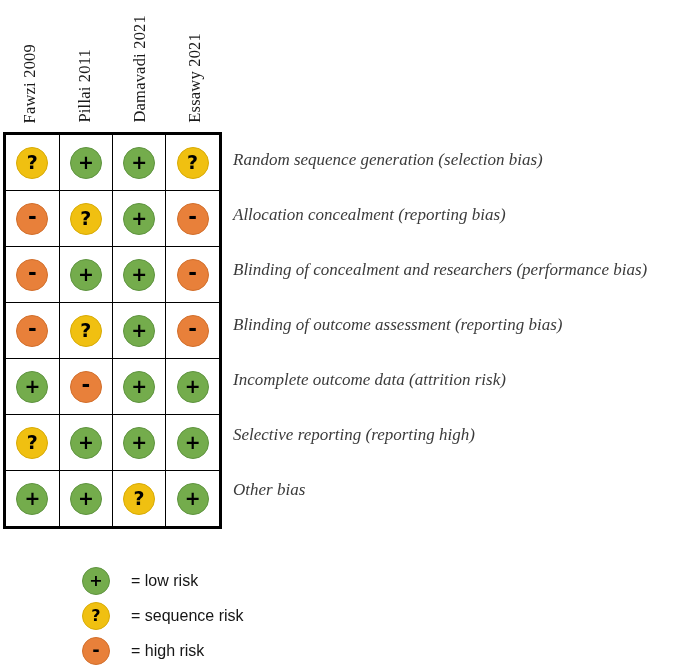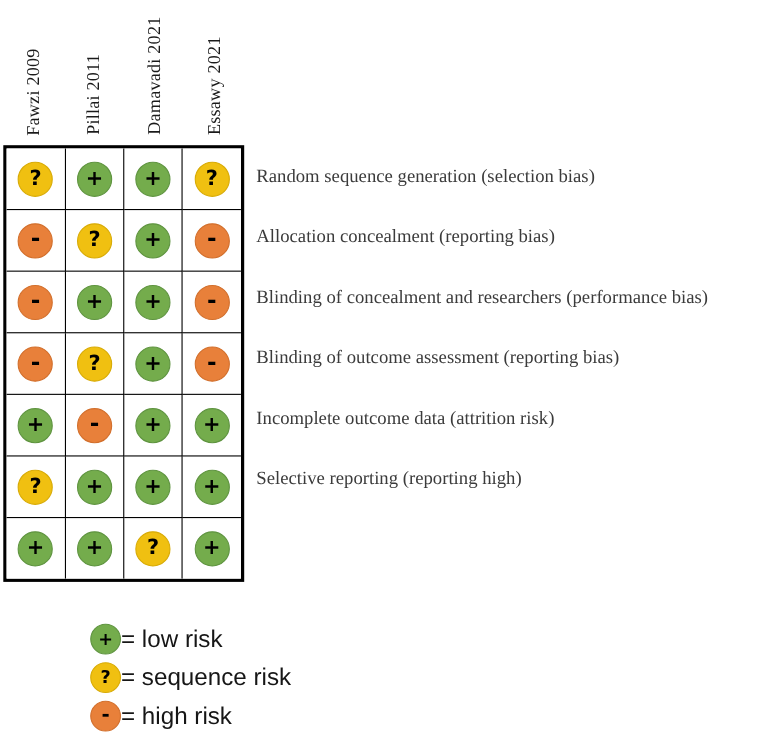--- a/index.html
+++ b/index.html
@@ -107,20 +107,21 @@
     width: 455px;
   }
   .row-label {
     height: 55px;
     display: flex;
     align-items: center;
     font-family: "Liberation Serif", serif;
     font-size: 17px;
     color: #3b3b3b;
     white-space: nowrap;
+    font-style: italic;
   }
 
   
   #legend {
     position: absolute;
     left: 82px;
     top: 563px;
     width: 400px;
   }
   .legend-row {
@@ -149,22 +150,23 @@
     background: #f0c011;
     border: 1.5px solid #d8ab06;
   }
   .legend-circle.high {
     background: #e8803a;
     border: 1.5px solid #d26f2c;
     line-height: 23px;
     font-size: 18px;
   }
   .legend-text {
+    margin-left: 21px;
     font-family: "Liberation Sans", sans-serif;
-    font-size: 22px;
+    font-size: 16px;
     color: #161616;
     white-space: nowrap;
   }
 </style>
 </head>
 <body>
 
 <div id="col-headers">
     <div class="col-header" style="left: 0px;">
       <span class="rot">Fawzi 2009</span>
@@ -229,20 +231,21 @@
   </table>
 </div>
 
 <div id="row-labels">
     <div class="row-label">Random sequence generation (selection bias)</div>
     <div class="row-label">Allocation concealment (reporting bias)</div>
     <div class="row-label">Blinding of concealment and researchers (performance bias)</div>
     <div class="row-label">Blinding of outcome assessment (reporting bias)</div>
     <div class="row-label">Incomplete outcome data (attrition risk)</div>
     <div class="row-label">Selective reporting (reporting high)</div>
+    <div class="row-label">Other bias</div>
   </div>
 
 <div id="legend">
     <div class="legend-row">
       <span class="legend-circle low">+</span>
       <span class="legend-text">= low risk</span>
     </div>
     <div class="legend-row">
       <span class="legend-circle unclear">?</span>
       <span class="legend-text">= sequence risk</span>

